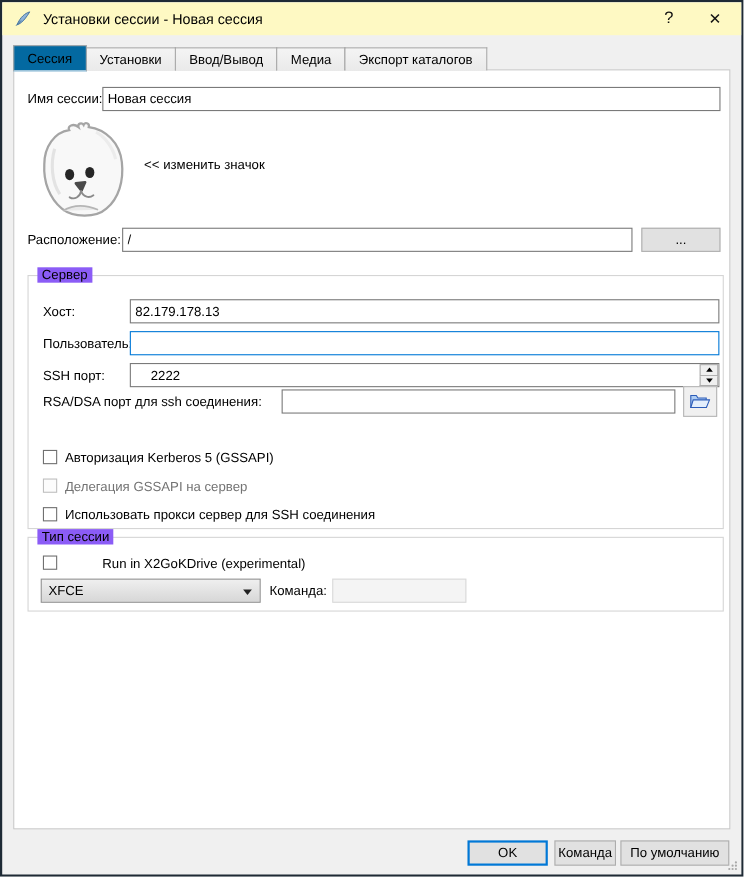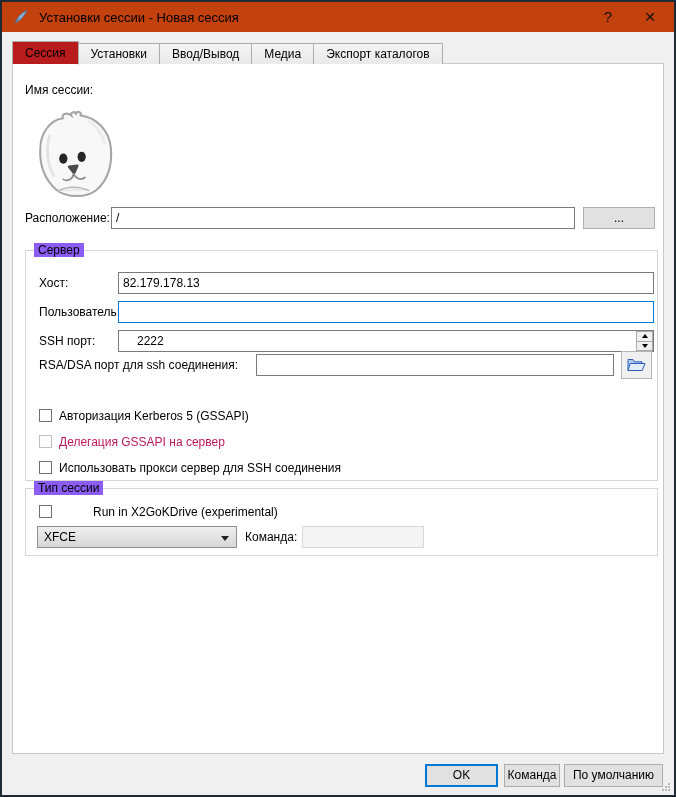--- a/index.html
+++ b/index.html
@@ -13,21 +13,21 @@
   .window {
     position: relative;
     width: 676px; height: 797px;
     background: #f0f0f0;
     border: 2px solid #1e2a35;
     overflow: hidden;
   }
   
   .titlebar {
     position: absolute; left:0; top:0; right:0; height:30px;
-    background: #c2410c;
+    background: #fef9c3;
     display: flex; align-items: center;
   }
   .titlebar-icon { margin-left: 11px; width:16px; height:16px; }
   .titlebar-text { margin-left: 10px; font-size: 13px; }
   .tb-btn {
     position:absolute; top:0; height:30px; background:transparent; border:none;
     font-size:15px; color:#111; text-align:center; line-height:30px;
     font-family: inherit; cursor: default;
   }
   .tb-help { right:48px; width:36px; }
@@ -37,21 +37,21 @@
     position:absolute; left:10px; top:38px; height:24px;
     display:flex; align-items:flex-end; z-index:3;
   }
   .tab {
     height:21px; line-height:20px; padding:0 12px;
     background: linear-gradient(#f4f4f4,#eaeaea);
     border:1px solid #acacac; border-bottom:none;
     margin-right:-1px; position:relative;
   }
   .tab.active {
-    height:24px; line-height:23px; background:#b91c1c; z-index:4;
+    height:24px; line-height:23px; background:#0369a1; z-index:4;
     margin-bottom:-1px; border-bottom:1px solid #fff;
   }
   .pane {
     position:absolute; left:10px; top:61px; width:652px; height:691px;
     background:#ffffff; border:1px solid #c8c8c8; z-index:1;
   }
   
   .lbl { position:absolute; line-height:22px; white-space:nowrap; }
   .txt {
     position:absolute; height:22px; border:1px solid #7a7a7a; background:#fff;
@@ -70,21 +70,21 @@
     position:absolute; top:-8px; left:8px; background:#8b5cf6; padding:0 4px;
     line-height:14px;
   }
   .cbrow { position:absolute; display:flex; align-items:center; gap:7px; height:15px; }
   .cb {
     width:13px; height:13px; border:1px solid #707070; background:#fff;
     display:inline-flex; align-items:center; justify-content:center; flex:none;
   }
   .cb svg { display:block; }
   .cbrow.disabled .cb { border-color:#bfbfbf; background:#fcfcfc; }
-  .cbrow.disabled .cblabel { color:#be185d; }
+  .cbrow.disabled .cblabel { color:#737373; }
   .cblabel { line-height:14px; white-space:nowrap; }
   
   .spinwrap { position:absolute; }
   .spinwrap .txt { left:0; top:0; width:100%; padding-right:20px; }
   .spinbtns {
     position:absolute; right:1px; top:1px; width:17px; height:20px;
     display:flex; flex-direction:column; z-index:2;
   }
   .spinbtn {
     flex:1; background:#f0f0f0; border:1px solid #ababab;
@@ -130,32 +130,34 @@
     <div class="tab active">Сессия</div>
     <div class="tab">Установки</div>
     <div class="tab">Ввод/Вывод</div>
     <div class="tab">Медиа</div>
     <div class="tab">Экспорт каталогов</div>
   </div>
 
   <div class="pane">
 
     <span class="lbl" style="left:12px; top:15px;">Имя сессии:</span>
+    <input class="txt" style="left: 80px; top: 15px; width: 562px;" value="Новая сессия">
 
     <svg class="seal" style="left:16px; top:43px;" width="94" height="94" viewBox="0 0 100 100">
       <path d="M50 7 C48 4 44 6 45 9 C40 5 34 8 36 12 C22 14 12 28 12 45 C11 62 17 78 29 88 C40 97 62 97 72 88 C84 78 89 61 87 43 C85 24 71 11 55 9 C56 5 51 4 50 7 Z" fill="#f8f8f8" stroke="#a5a5a5" stroke-width="2.2"></path>
       <path d="M22 30 C18 44 19 62 27 74" stroke="#e3e3e3" stroke-width="3" fill="none"></path>
       <path d="M62 14 C70 18 78 28 81 40" stroke="#ececec" stroke-width="3" fill="none"></path>
       <path d="M30 90 C40 84 52 84 64 89" fill="#e9e9e9" stroke="#b5b5b5" stroke-width="1.5"></path>
       <ellipse cx="36.5" cy="55" rx="4.4" ry="5.4" fill="#262626"></ellipse>
       <ellipse cx="56" cy="53" rx="4.4" ry="5.4" fill="#262626"></ellipse>
       <path d="M42.5 63.5 L51.5 62.5 L48 70.5 Z" fill="#4a4a4a" stroke="#4a4a4a" stroke-width="2.5" stroke-linejoin="round"></path>
       <path d="M47.5 71 C46.5 77 41 79.5 36.5 77" stroke="#8a8a8a" stroke-width="1.8" fill="none" stroke-linecap="round"></path>
       <path d="M47.5 71 C50 77 55.5 78 59.5 75" stroke="#8a8a8a" stroke-width="1.8" fill="none" stroke-linecap="round"></path>
     </svg>
+    <span class="lbl" style="left:118px; top:75px;">&lt;&lt; изменить значок</span>
 
     <span class="lbl" style="left:12px; top:143px;">Расположение:</span>
     <input class="txt" style="left: 98px; top: 143px; width: 464px;" value="/">
     <button class="btn" style="left:570px; top:143px; width:72px; height:22px;">...</button>
 
     <div class="groupbox" style="left:12px; top:186px; width:633px; height:231px;">
       <span class="legend">Сервер</span>
 
       <span class="lbl" style="left:13px; top:21px;">Хост:</span>
       <input class="txt" style="left: 92px; top: 21px; width: 536px;" value="82.179.178.13">

